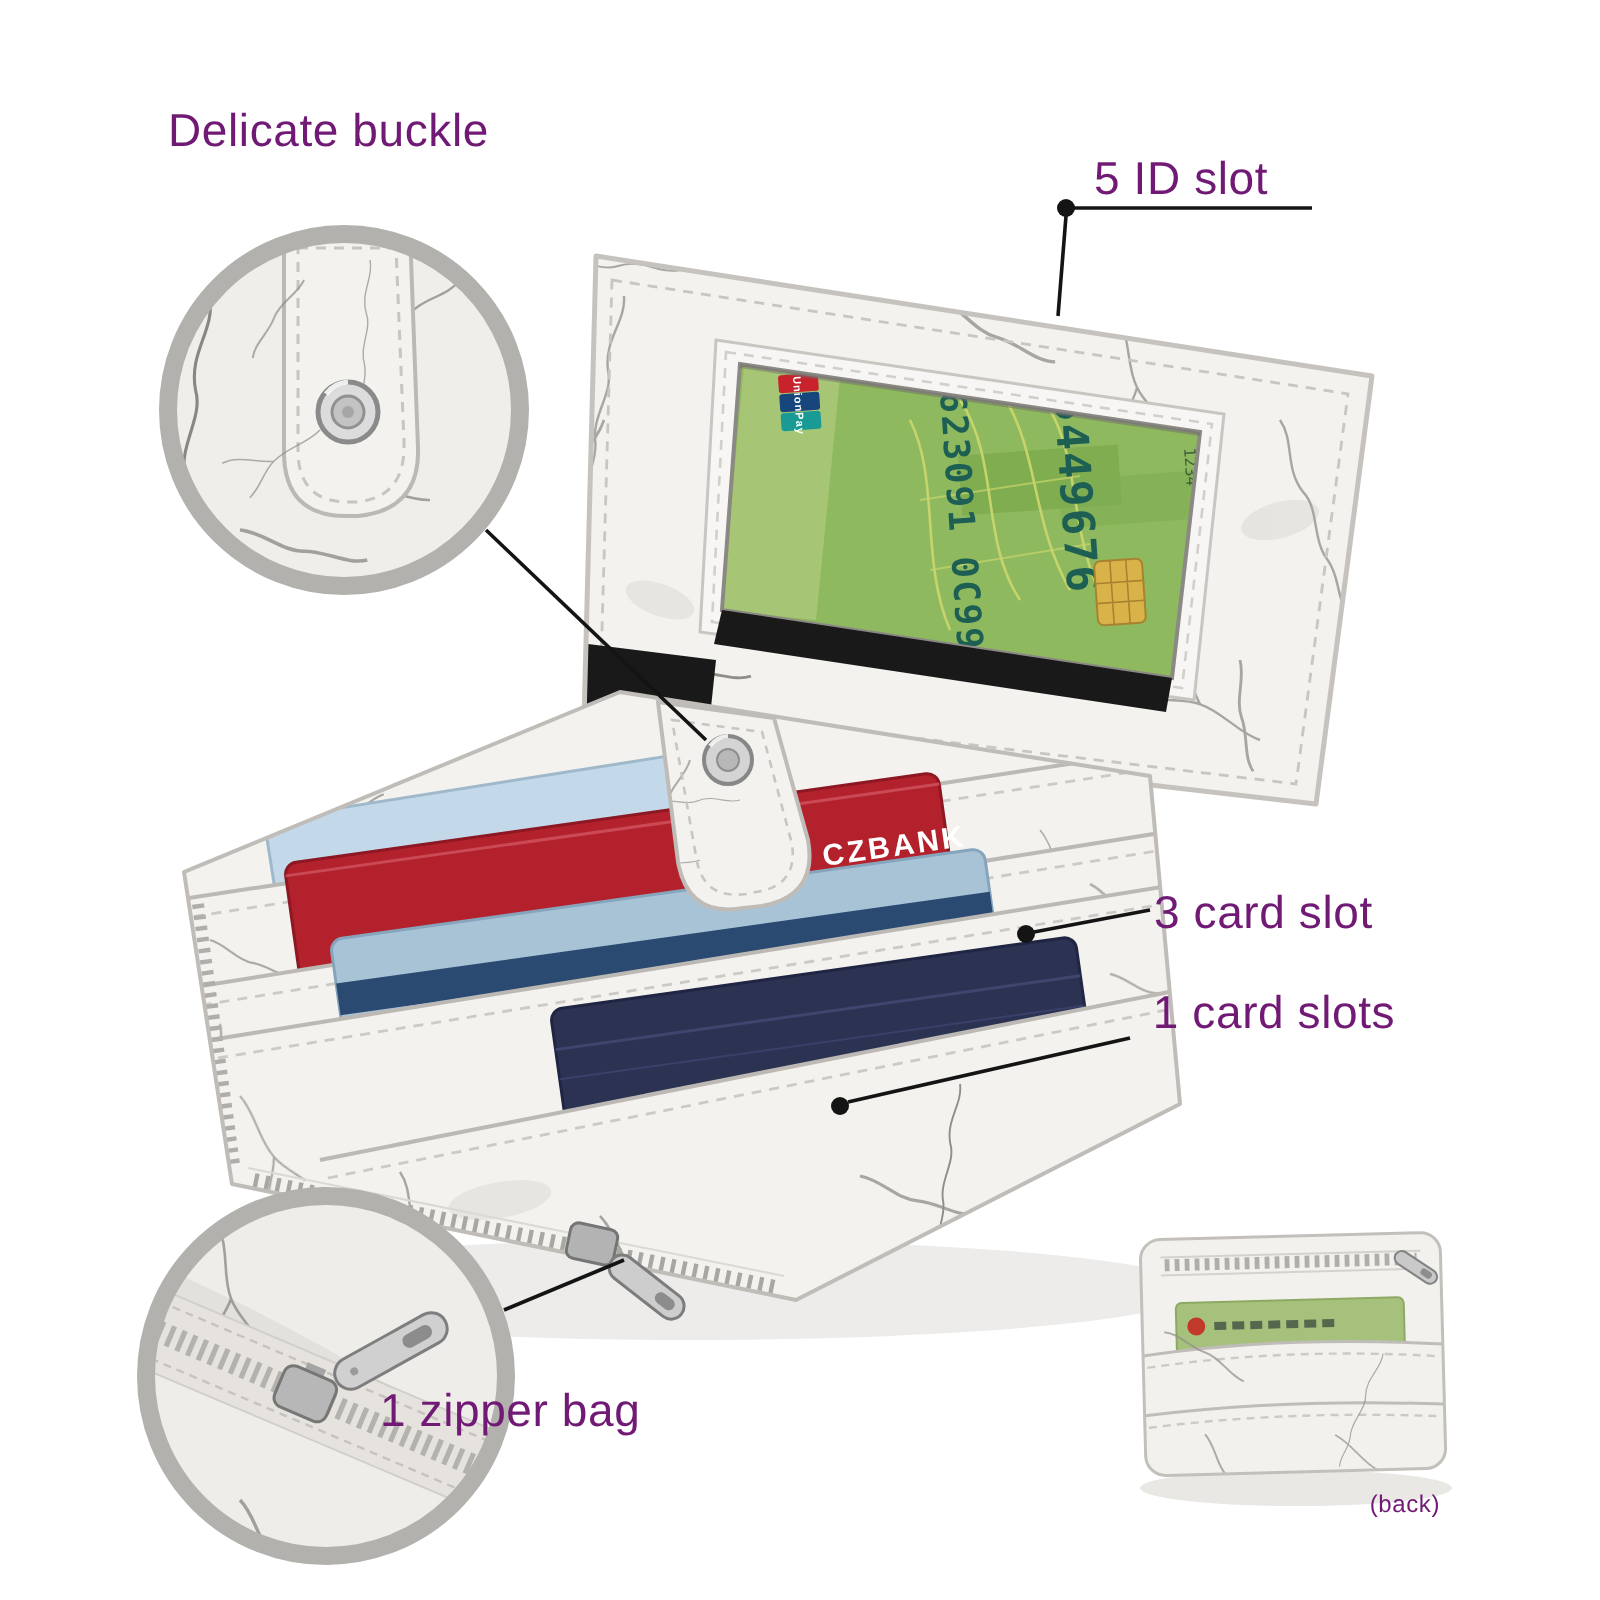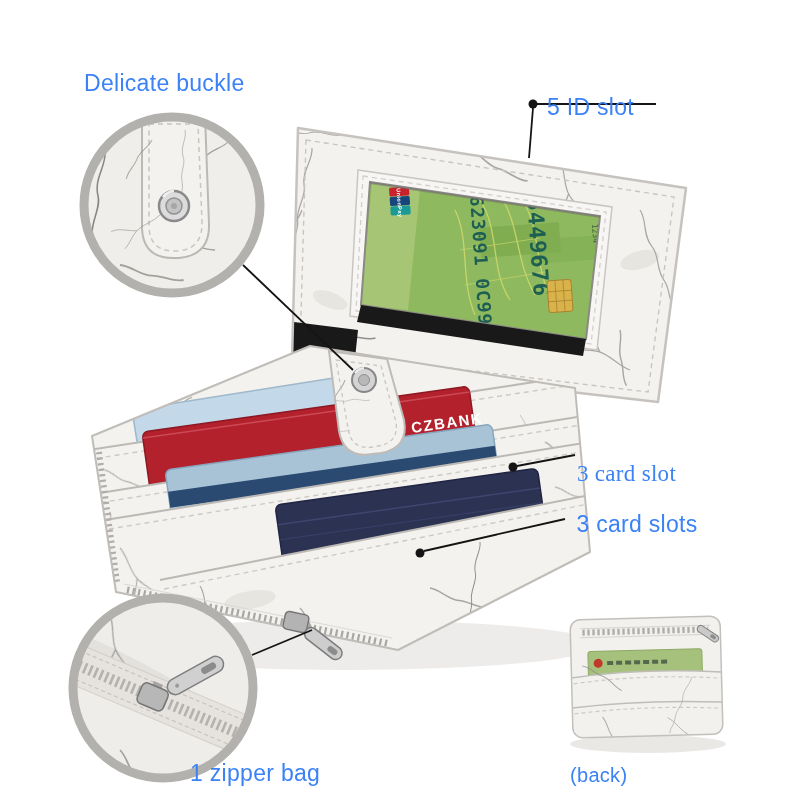--- a/index.html
+++ b/index.html
@@ -4,25 +4,25 @@
 <style>
   html,body{margin:0;padding:0;}
   body{
     width:800px;height:800px;background:#ffffff;
     font-family:"Liberation Sans",sans-serif;
     -webkit-font-smoothing:antialiased;
   }
   .stage{position:relative;width:800px;height:800px;overflow:hidden;background:#ffffff;}
   svg.scene{position:absolute;left:0;top:0;}
   .label{
-    position:absolute;color:#3b82f6;font-size:23px;letter-spacing:.3px;
-    white-space:nowrap;line-height:1.15;margin-top:18px;
+    position:absolute;color:#701a75;font-size:23px;letter-spacing:.3px;
+    white-space:nowrap;line-height:1.15;
   }
   .label-stack{white-space:normal;text-align:center;width:160px;}
-  .label-back{font-size:20px;text-align:left;width:150px;}
+  .label-back{font-size:12px;text-align:right;width:150px;}
 </style>
 </head>
 <body>
 
 <div class="stage">
 
 <svg class="scene" width="800" height="800" viewBox="0 0 800 800">
   <defs>
     <path id="vn1" d="M0,0 C5,12 -3,24 4,38 C10,48 3,62 9,74 C13,84 9,92 13,100"></path>
     <path id="vn2" d="M0,0 C9,7 13,20 22,27 C29,33 39,34 46,40 M22,27 C24,38 20,49 26,59"></path>
@@ -302,20 +302,20 @@
   </g>
   <g fill="#141414">
     <circle cx="533" cy="104" r="4.5"></circle>
     <circle cx="513" cy="467" r="4.5"></circle>
     <circle cx="420" cy="553" r="4.5"></circle>
   </g>
 </svg>
 
 <div class="label" style="left:84px;top:52px;">Delicate buckle</div>
 <div class="label" style="left:547px;top:76px;">5 ID slot</div>
-<div class="label" style="left:577px;top:443px;font-family:Liberation Serif, serif;">3 card slot</div>
+<div class="label" style="left:577px;top:443px;">3 card slot</div>
 <div class="label label-stack" style="left:557px;top:493px;">
-  <div>3 card slots</div>
+  <div>1 card slots</div>
 </div>
-<div class="label" style="left:190px;top:742px;">1 zipper bag</div>
+<div class="label" style="left:190px;top:692px;">1 zipper bag</div>
 <div class="label label-back" style="left:570px;top:746px;">(back)</div>
 
 </div>
 
 </body></html>

